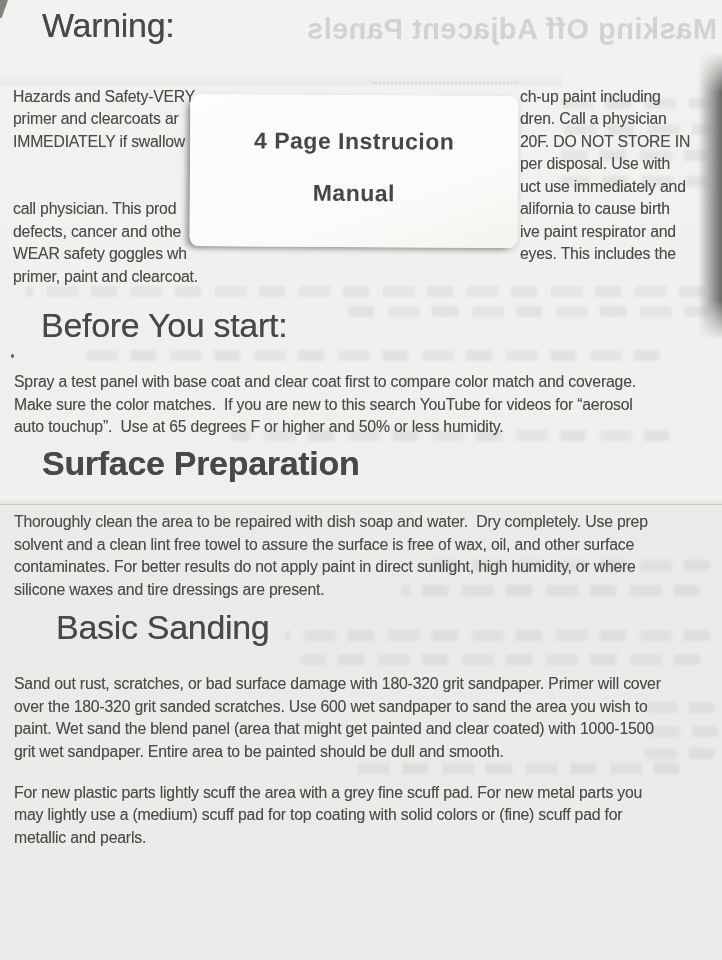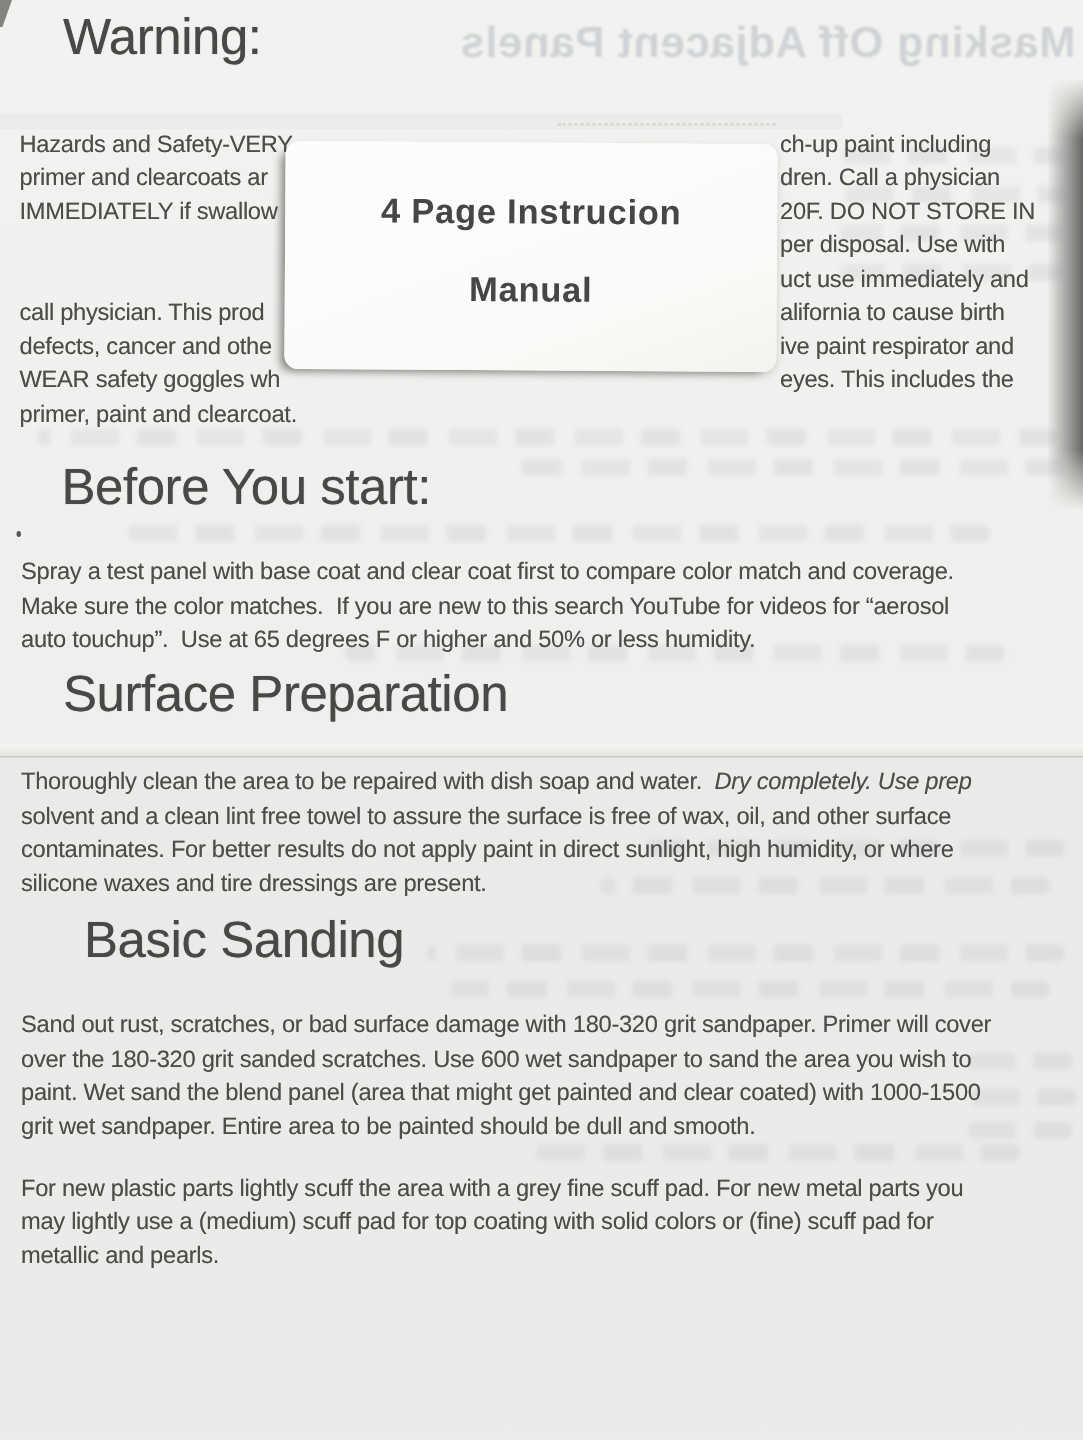--- a/index.html
+++ b/index.html
@@ -11,21 +11,21 @@
   
   .h{position:absolute;font-size:34px;line-height:1.15;color:#4a4846;
      letter-spacing:-0.3px;white-space:pre;text-shadow:0 0 .5px rgba(74,72,70,.75);margin-left:28px;}
   
   .pline,.wl,.wr{font-size:15.8px;line-height:22px;letter-spacing:-0.2px;white-space:pre;
      color:#4e4c49;text-shadow:0 0 .3px rgba(78,76,73,.45);}
   .pline{position:absolute;left:14px;}
   .wline{position:absolute;left:0;width:722px;height:22px;}
   .wl{position:absolute;left:13px;}
   .wr{position:absolute;left:520px;}
-  .it{font-style:italic;}
+  .it{}
   
   .sticker{
     position:absolute;left:190px;top:95px;width:328px;height:152px;
     background:linear-gradient(160deg,#fdfdfc 0%,#fafaf8 70%,#f3f3f0 100%);
     border-radius:9px;transform:rotate(.35deg);z-index:5;
     box-shadow:-6px 4px 6px -3px rgba(70,70,68,.55),0 2px 5px rgba(120,120,116,.28);
   }
   .stkline{position:absolute;left:0;width:100%;text-align:center;font-weight:700;
     font-size:23px;letter-spacing:.5px;color:#474645;}
   .stk1{top:33px;}
@@ -129,21 +129,21 @@
   <div class="perforation"></div>
 
   <div class="h" style="left:13px;top:306px;">Before You start:</div>
   <div class="stray-dot"></div>
   <div>
     <div class="pline" style="top:371px">Spray a test panel with base coat and clear coat first to compare color match and coverage.</div>
     <div class="pline" style="top:394px">Make sure the color matches.  If you are new to this search YouTube for videos for “aerosol</div>
     <div class="pline" style="top:416px">auto touchup”.  Use at 65 degrees F or higher and 50% or less humidity.</div>
   </div>
 
-  <div class="h" style="left:14px;top:444px;">Surface Preparation</div>
+  <div class="h" style="left:14px;top:444px;font-weight:bold;">Surface Preparation</div>
   <div>
     <div class="pline" style="top:511px"><span>Thoroughly clean the area to be repaired with dish soap and water.  </span><span class="it">Dry completely. Use prep</span></div>
     <div class="pline" style="top:534px">solvent and a clean lint free towel to assure the surface is free of wax, oil, and other surface</div>
     <div class="pline" style="top:556px">contaminates. For better results do not apply paint in direct sunlight, high humidity, or where</div>
     <div class="pline" style="top:579px">silicone waxes and tire dressings are present.</div>
   </div>
 
   <div class="h" style="left:28px;top:608px;">Basic Sanding</div>
   <div>
     <div class="pline" style="top:673px">Sand out rust, scratches, or bad surface damage with 180-320 grit sandpaper. Primer will cover</div>

